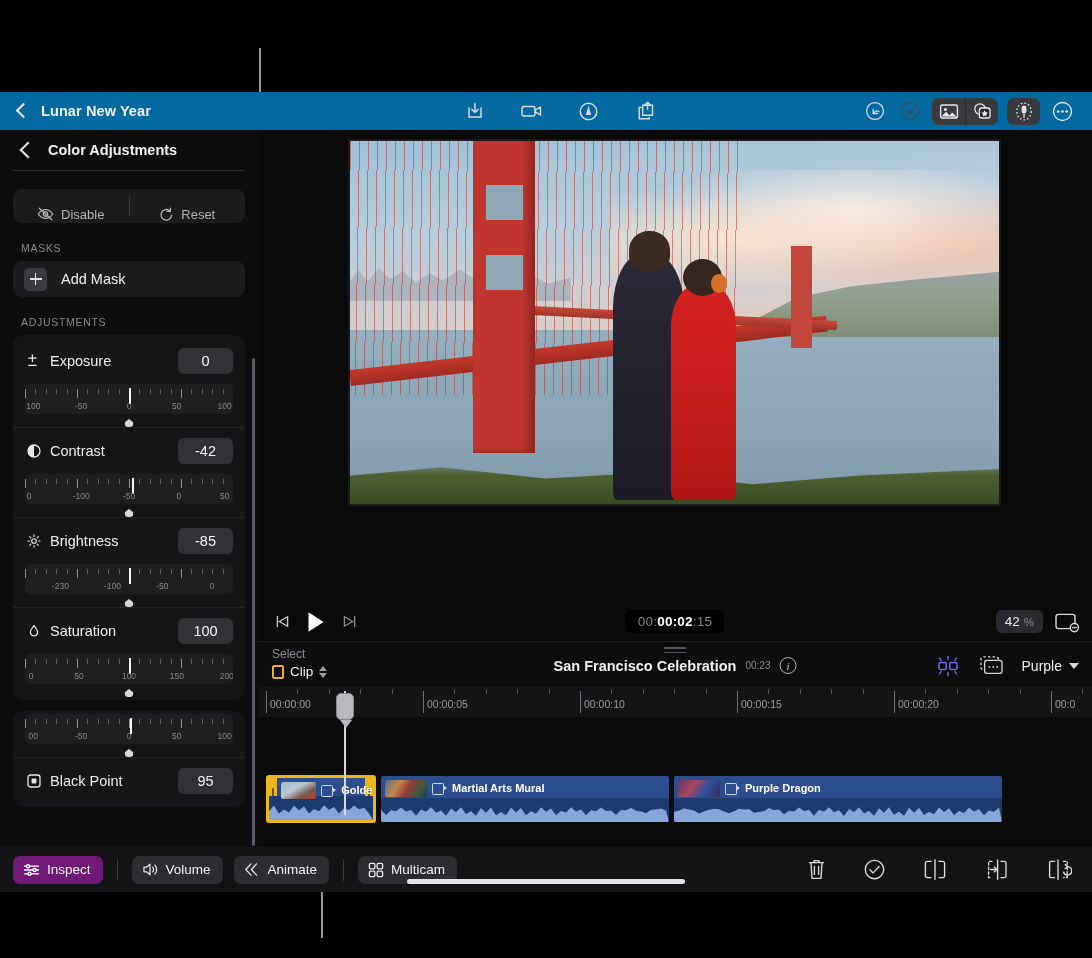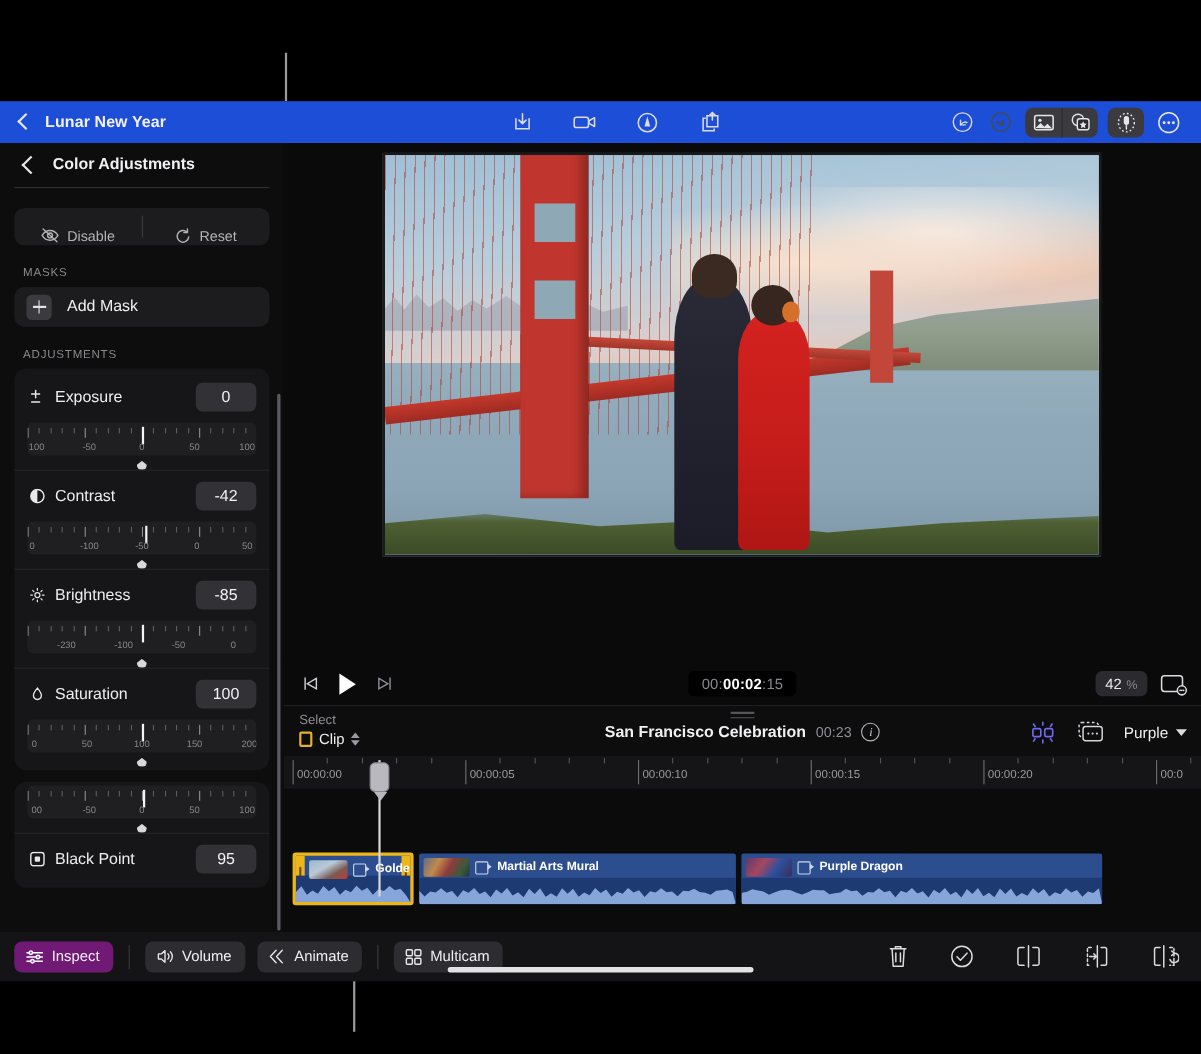--- a/index.html
+++ b/index.html
@@ -14,21 +14,21 @@
 
   
   .app {
     position: absolute; left: 0; top: 92px; width: 1092px; height: 800px;
     background: #0d0d0e;
   }
 
   
   .topbar {
     position: absolute; left: 0; top: 0; width: 1092px; height: 38px;
-    background: #1d4ed8;
+    background: #0369a1;
     display: flex; align-items: center;
   }
   .topbar-left { display: flex; align-items: center; width: 258px; padding-left: 16px; gap: 14px;}
   .chev-back { width: 11px; height: 18px; position: relative; flex: none; cursor: pointer;}
   .chev-back::before {
     content: ""; position: absolute; left: 2px; top: 3px;
     width: 9px; height: 9px; border-left: 2px solid #e8e8ea; border-bottom: 2px solid #e8e8ea;
     transform: rotate(45deg);
   }
   .proj-title { font-size: 14.5px; font-weight: bold; color: #f2f2f4; letter-spacing: .1px;}
@@ -164,21 +164,21 @@
   .ud { width: 9px; height: 14px; position: relative; }
   .ud::before, .ud::after { content:""; position:absolute; left:0; width:0;height:0;
     border-left:4.5px solid transparent; border-right:4.5px solid transparent; }
   .ud::before { top:1px; border-bottom:5px solid #9a9aa0; }
   .ud::after { bottom:1px; border-top:5px solid #9a9aa0; }
   .grab { position:absolute; left:50%; transform:translateX(-50%); top:4px; width:22px;}
   .grab i { display:block; height:1.6px; background:#55555c; border-radius:1px; margin-bottom:3px;}
   .tl-center { position: absolute; left: 50%; top: 14px; transform: translateX(-50%);
                display: flex; align-items: center; gap: 9px; white-space: nowrap;}
   .tl-name { font-size: 14.5px; color: #f0f0f2; font-weight: bold;}
-  .tl-dur { font-size: 13px; color: #8d8d93; }
+  .tl-dur { font-size: 10px; color: #8d8d93; }
   .info-c { width: 17px; height: 17px; border: 1.4px solid #b4b4ba; border-radius: 50%;
             display:flex; align-items:center; justify-content:center; font-size:11px;
             color:#d2d2d6; font-style:italic; font-family:"Liberation Serif",serif; cursor:pointer;}
   .tl-right { position: absolute; right: 13px; top: 11px; display: flex; align-items: center; gap: 17px;}
   .opt-row { display:flex; align-items:center; gap:7px; cursor:pointer;}
   .opt-row span { font-size: 14px; color: #eeeef0; }
   .cdown { width:0;height:0; border-left:5px solid transparent; border-right:5px solid transparent;
            border-top:6px solid #dcdce0;}
 
   

